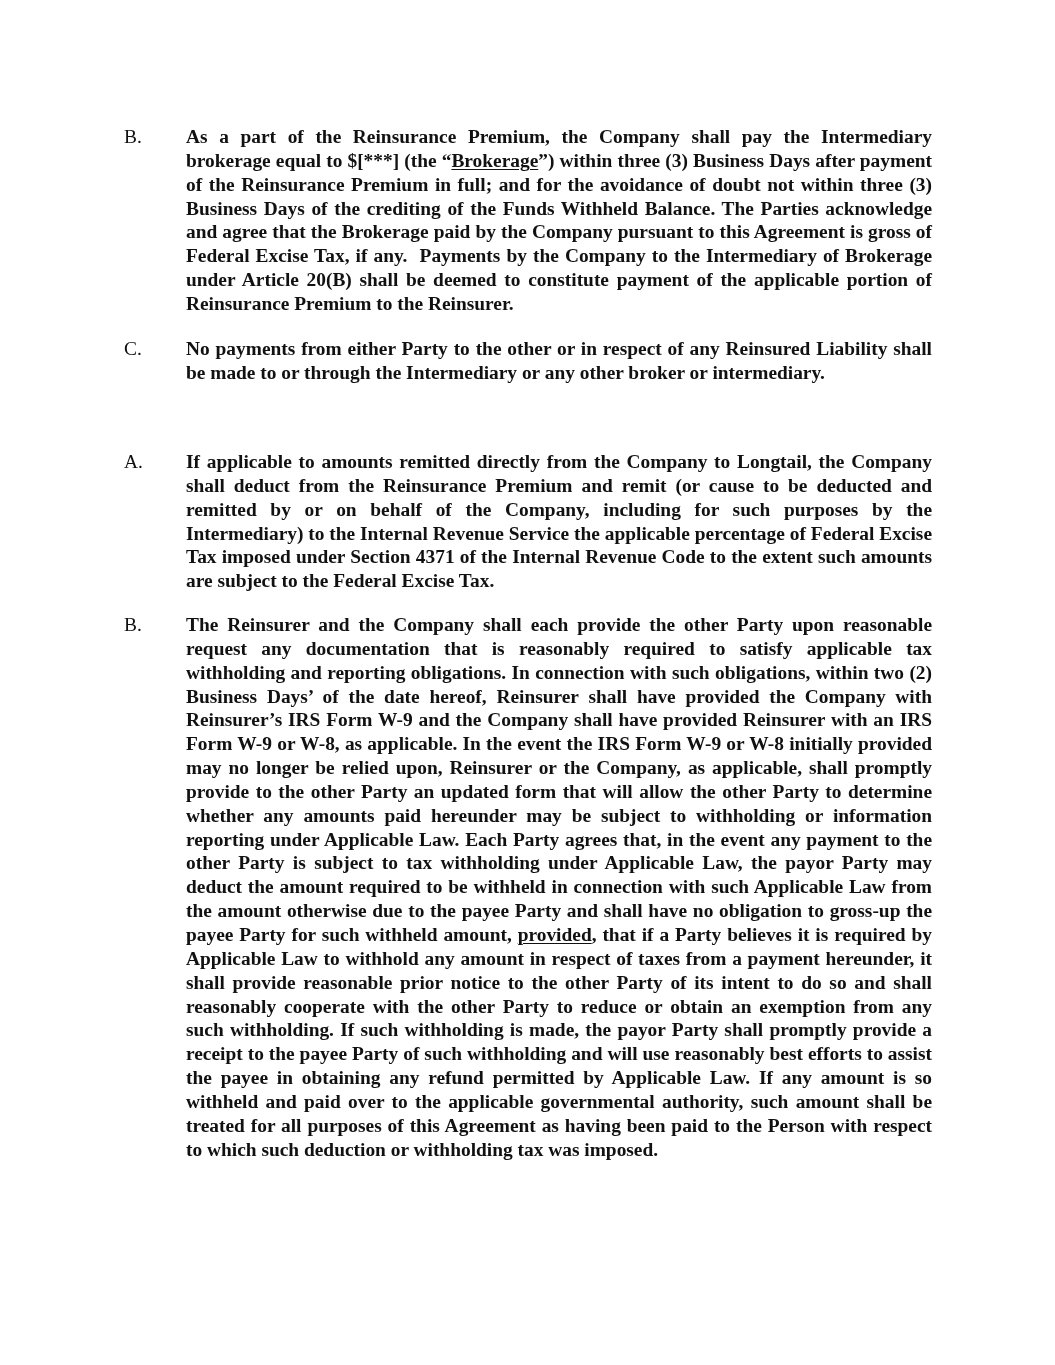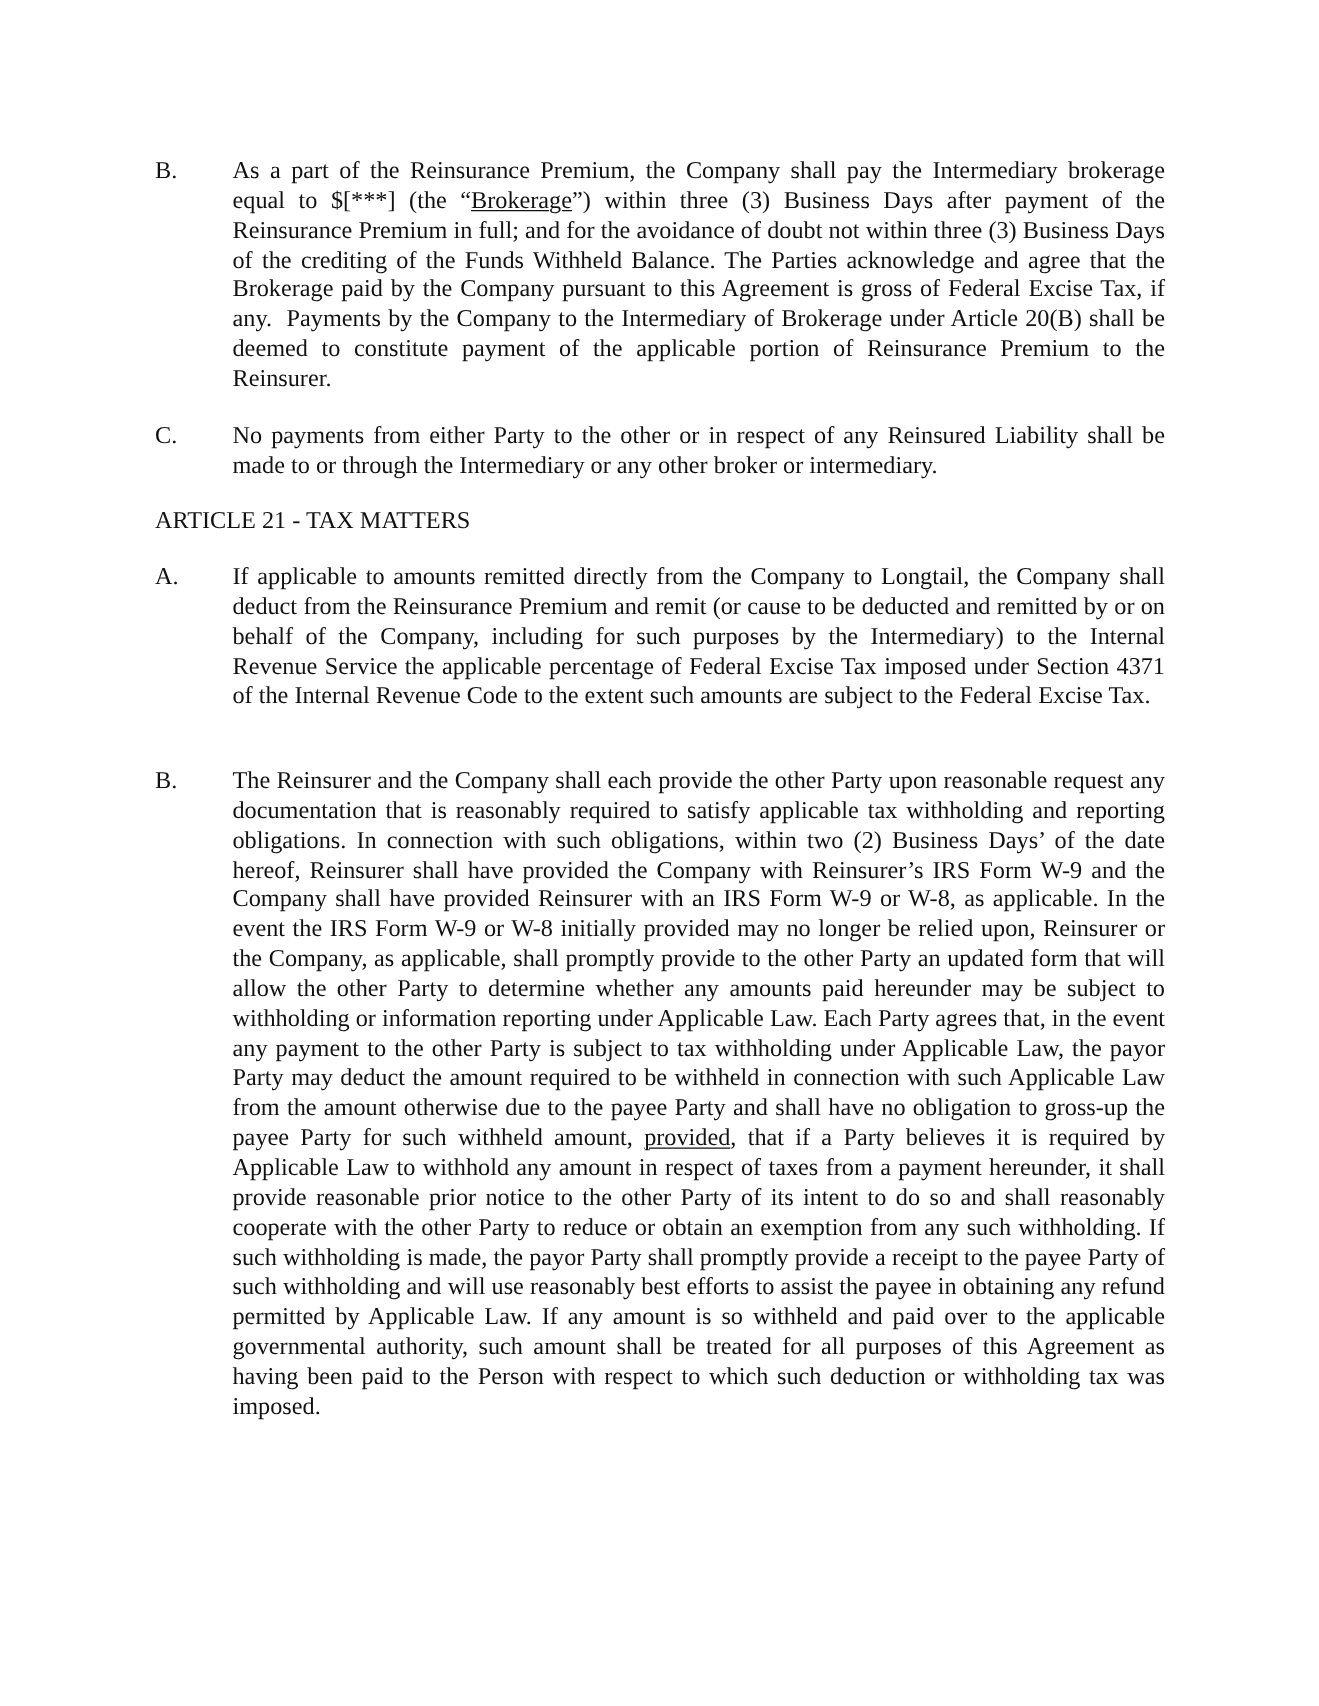--- a/index.html
+++ b/index.html
@@ -9,42 +9,41 @@
     font-family: "Liberation Serif", "DejaVu Serif", serif;
     font-size: 19.4px; line-height: 23.85px; color: #111111;
   }
   .para {
     position: absolute; left: 124px; width: 808px;
   }
   .para .label {
     position: absolute; left: 0; top: 0;
   }
   .para .body {
-    margin-left: 62px; text-align: justify; text-align-last: left;
+    margin-left: 62px; text-align: justify; text-align-last: left; font-weight: bold;
   }
   .u { text-decoration: underline; text-underline-offset: 2px; text-decoration-thickness: 1px; }
   .heading { position: absolute; left: 124px; }
   .footer { position: absolute; left: 0; width: 1055px; text-align: center; }
 </style>
 </head>
 <body>
 
 <div class="page">
 
   <div class="para" style="top:125px;">
     <span class="label">B.</span>
     <div class="body"><span>As a part of the Reinsurance Premium, the Company shall pay the Intermediary brokerage equal to $[***] (the “</span><span class="u">Brokerage</span><span>”) within three (3) Business Days after payment of the Reinsurance Premium in full; and for the avoidance of doubt not within three (3) Business Days of the crediting of the Funds Withheld Balance. The Parties acknowledge and agree that the Brokerage paid by the Company pursuant to this Agreement is gross of Federal Excise Tax, if any.&nbsp; Payments by the Company to the Intermediary of Brokerage under Article 20(B) shall be deemed to constitute payment of the applicable portion of Reinsurance Premium to the Reinsurer.</span></div>
   </div>
 
   <div class="para" style="top:337px;">
     <span class="label">C.</span>
     <div class="body"><span>No payments from either Party to the other or in respect of any Reinsured Liability shall be made to or through the Intermediary or any other broker or intermediary.</span></div>
   </div>
 
-  <div class="heading" style="top:405px;">ARTICLE 21 - TAX MATTERS</div>
 
   <div class="para" style="top:450px;">
     <span class="label">A.</span>
     <div class="body"><span>If applicable to amounts remitted directly from the Company to Longtail, the Company shall deduct from the Reinsurance Premium and remit (or cause to be deducted and remitted by or on behalf of the Company, including for such purposes by the Intermediary) to the Internal Revenue Service the applicable percentage of Federal Excise Tax imposed under Section 4371 of the Internal Revenue Code to the extent such amounts are subject to the Federal Excise Tax.</span></div>
   </div>
 
   <div class="para" style="top:613px;">
     <span class="label">B.</span>
     <div class="body"><span>The Reinsurer and the Company shall each provide the other Party upon reasonable request any documentation that is reasonably required to satisfy applicable tax withholding and reporting obligations. In connection with such obligations, within two (2) Business Days’ of the date hereof, Reinsurer shall have provided the Company with Reinsurer’s IRS Form W-9 and the Company shall have provided Reinsurer with an IRS Form W-9 or W-8, as applicable. In the event the IRS Form W-9 or W-8 initially provided may no longer be relied upon, Reinsurer or the Company, as applicable, shall promptly provide to the other Party an updated form that will allow the other Party to determine whether any amounts paid hereunder may be subject to withholding or information reporting under Applicable Law. Each Party agrees that, in the event any payment to the other Party is subject to tax withholding under Applicable Law, the payor Party may deduct the amount required to be withheld in connection with such Applicable Law from the amount otherwise due to the payee Party and shall have no obligation to gross-up the payee Party for such withheld amount, </span><span class="u">provided</span><span>, that if a Party believes it is required by Applicable Law to withhold any amount in respect of taxes from a payment hereunder, it shall provide reasonable prior notice to the other Party of its intent to do so and shall reasonably cooperate with the other Party to reduce or obtain an exemption from any such withholding. If such withholding is made, the payor Party shall promptly provide a receipt to the payee Party of such withholding and will use reasonably best efforts to assist the payee in obtaining any refund permitted by Applicable Law. If any amount is so withheld and paid over to the applicable governmental authority, such amount shall be treated for all purposes of this Agreement as having been paid to the Person with respect to which such deduction or withholding tax was imposed.</span></div>
   </div>

